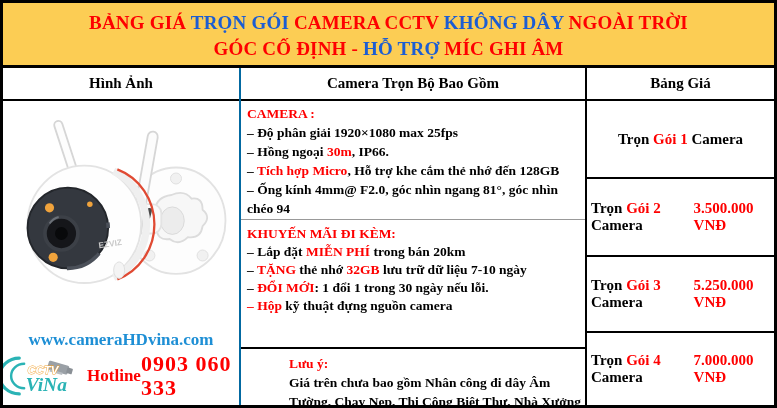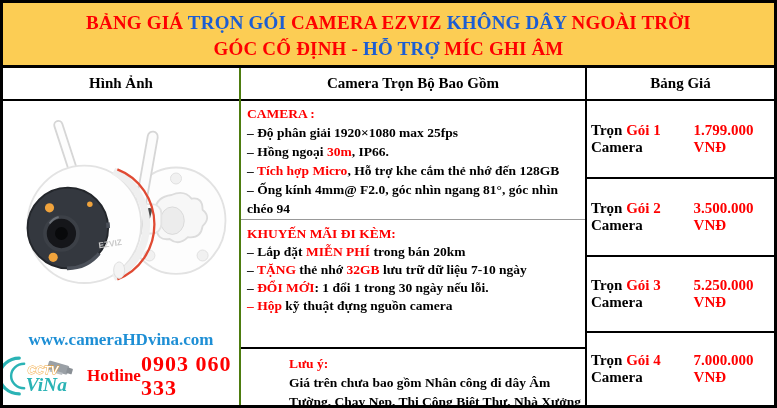--- a/index.html
+++ b/index.html
@@ -17,21 +17,21 @@
     height:65px;background:#fccd54;border-bottom:3px solid #000;
     text-align:center;padding-top:7px;
   }
   .banner-line{font-size:19px;line-height:26px;letter-spacing:.2px;}
   .red{color:#fe0000;}
   .blue{color:#1c5dd3;}
   
   .grid{display:flex;height:337px;}
   .col{display:flex;flex-direction:column;}
   .col1{width:236px;}
-  .col2{width:346px;border-left:2px solid #4d7c0f;}
+  .col2{width:346px;border-left:2px solid #0369a1;}
   .col3{flex:1;border-left:2px solid #000;}
   .th{
     height:33px;border-bottom:2px solid #000;
     display:flex;align-items:center;justify-content:center;
     font-size:15px;color:#000;
   }
   
   .cell{padding:3px 4px 0 6px;font-size:13.5px;color:#000;overflow:hidden;}
   .s1{height:118px;line-height:19px;}
   .s2{height:128px;border-top:1px solid #999;line-height:18px;padding-top:5px;}
@@ -54,21 +54,21 @@
   .hotline-box{display:flex;flex-direction:row;align-items:center;line-height:1.1;}
   .hotline-label{font-size:17px;color:#fe0000;}
   .hotline-number{font-size:22px;color:#fe0000;letter-spacing:1px;}
 </style>
 </head>
 <body>
 
 <div class="frame">
 
   <div class="banner">
-    <div class="banner-line"><span class="red">BẢNG GIÁ </span><span class="blue">TRỌN GÓI </span><span class="red">CAMERA EZVIZ </span><span class="blue">KHÔNG DÂY </span><span class="red">NGOÀI TRỜI</span></div>
+    <div class="banner-line"><span class="red">BẢNG GIÁ </span><span class="blue">TRỌN GÓI </span><span class="red">CAMERA CCTV </span><span class="blue">KHÔNG DÂY </span><span class="red">NGOÀI TRỜI</span></div>
     <div class="banner-line"><span class="red">GÓC CỐ ĐỊNH - </span><span class="blue">HỖ TRỢ </span><span class="red">MÍC GHI ÂM</span></div>
   </div>
 
   <div class="grid">
 
     <div class="col col1">
       <div class="th">Hình Ảnh</div>
       <div class="cell image-cell">
         <div class="camera-wrap">
           <svg width="220" height="198" viewBox="0 0 240 216">
@@ -155,21 +155,20 @@
         <div class="sec-title">Lưu ý:</div>
         <div>Giá trên chưa bao gồm Nhân công đi dây Âm Tường, Chạy Nẹp, Thi Công Biệt Thự, Nhà Xưởng có độ khó cao</div>
       </div>
     </div>
 
     <div class="col col3">
       <div class="th">Bảng Giá</div>
 
       <div class="price-cell p1">
         <div><span>Trọn </span><span class="red">Gói 1</span><span> Camera</span></div>
-        <div class="red">1.799.000 VNĐ</div>
       </div>
 
       <div class="price-cell p2">
         <div><span>Trọn </span><span class="red">Gói 2</span><span> Camera</span></div>
         <div class="red">3.500.000 VNĐ</div>
       </div>
 
       <div class="price-cell p3">
         <div><span>Trọn </span><span class="red">Gói 3</span><span> Camera</span></div>
         <div class="red">5.250.000 VNĐ</div>

